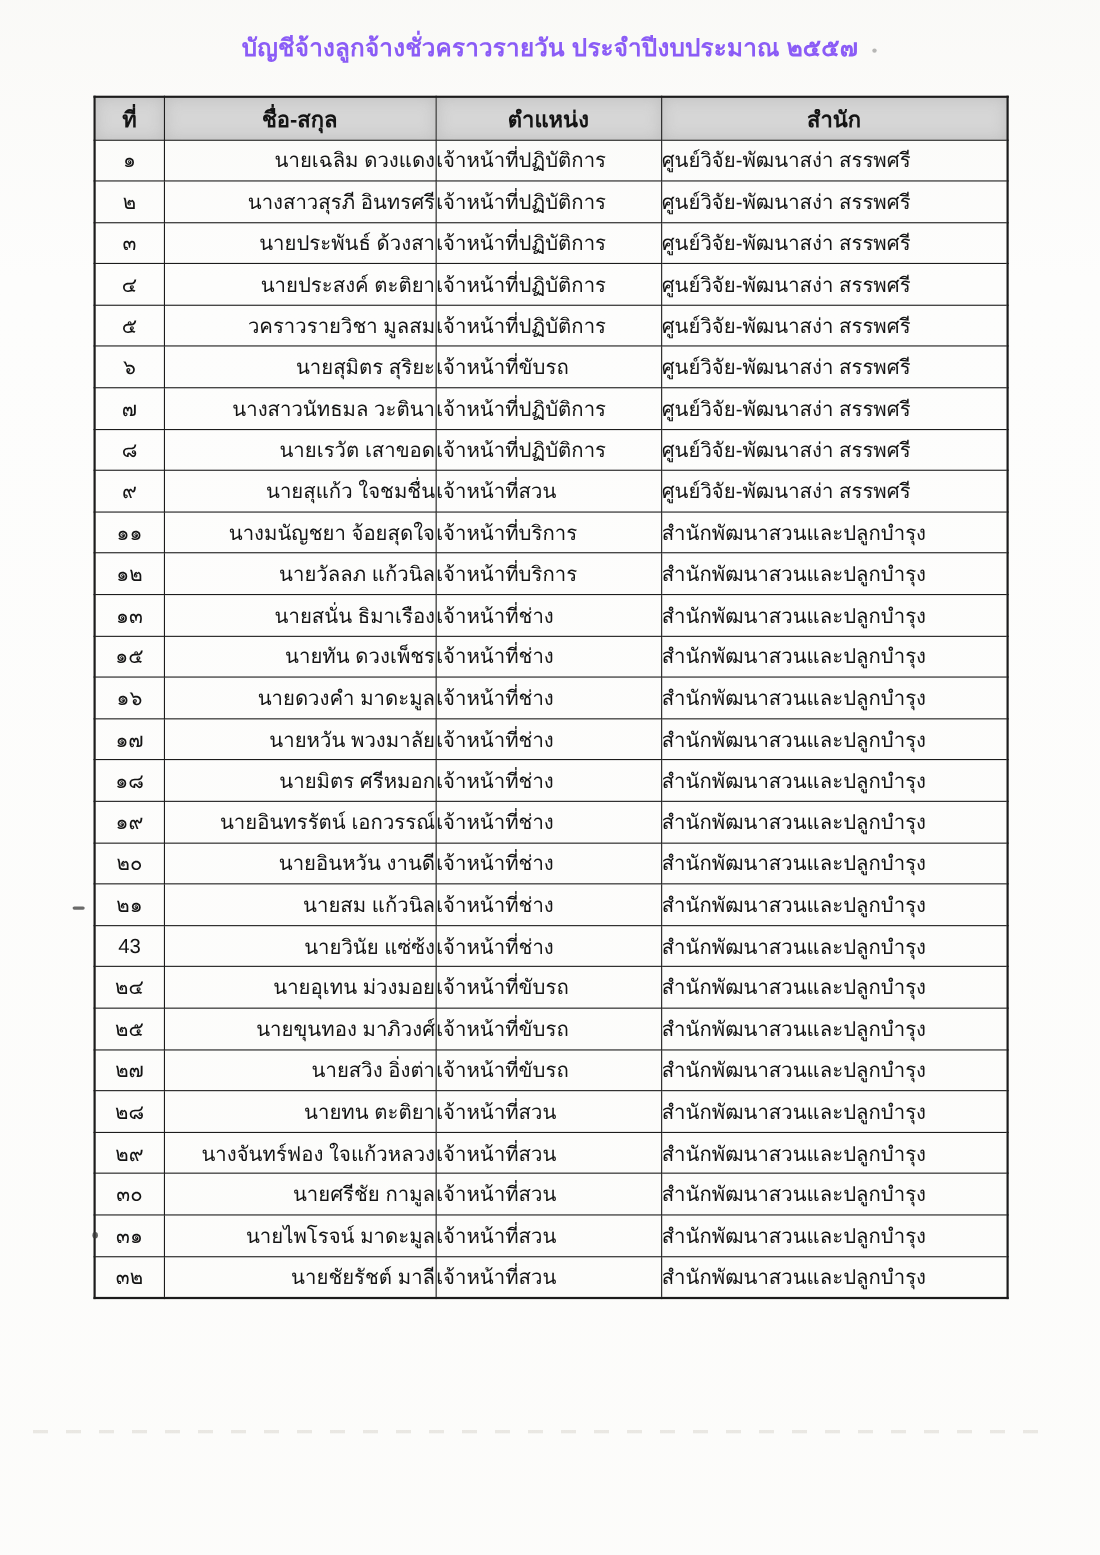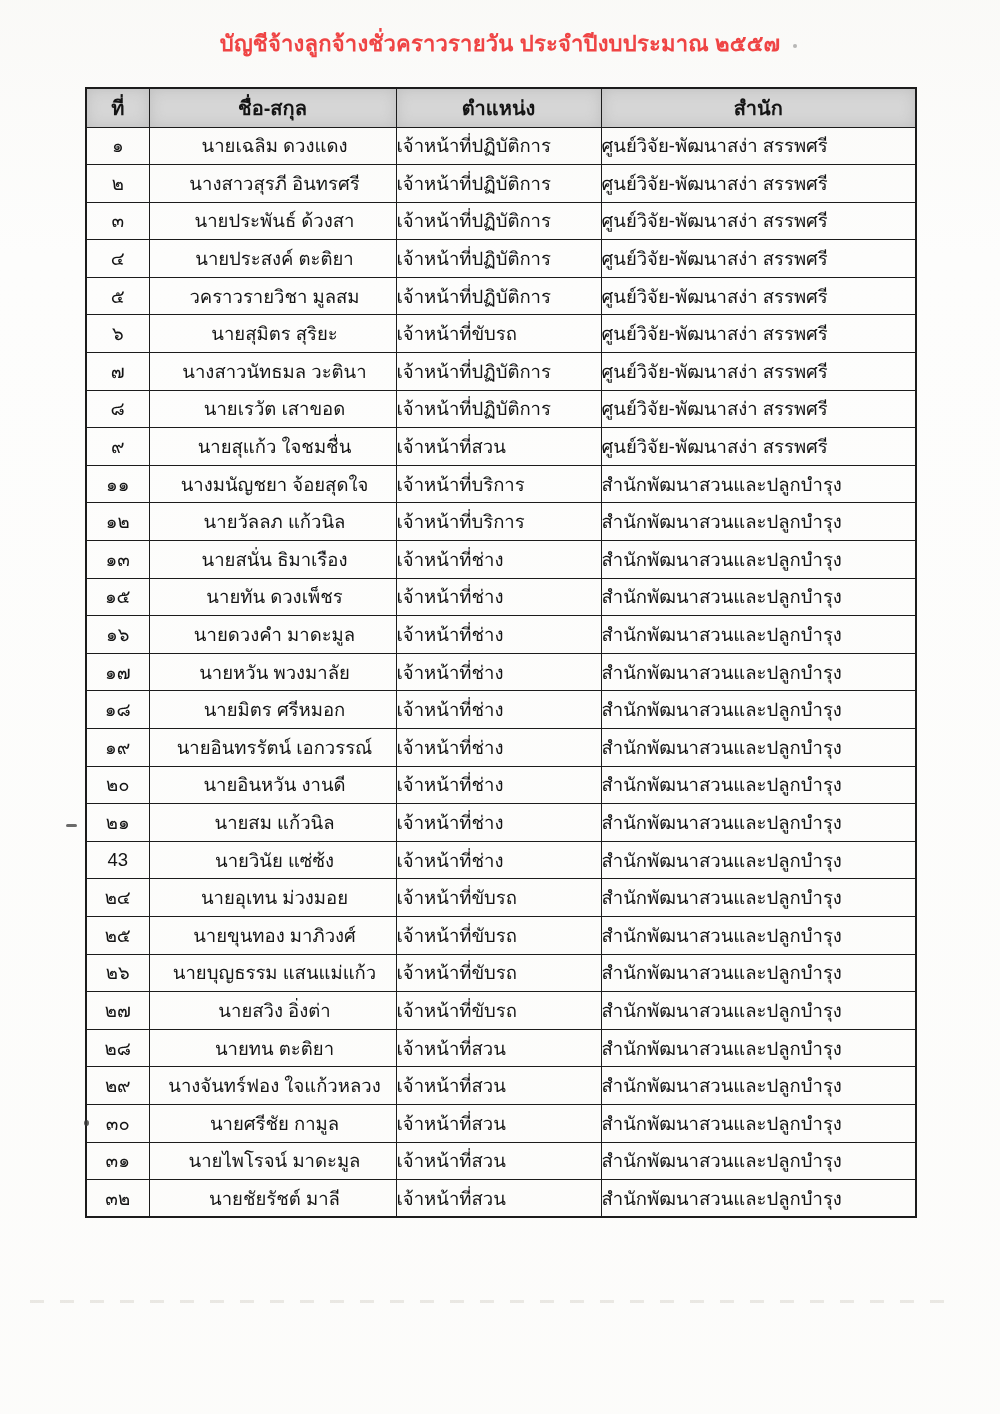--- a/index.html
+++ b/index.html
@@ -21,21 +21,21 @@
   }
   .doc-title {
     position: absolute;
     top: 26px;
     left: 0;
     width: 1000px;
     text-align: center;
     font-size: 22px;
     font-weight: bold;
     letter-spacing: 0.2px;
-    color: #ef4444;
+    color: #8b5cf6;
   }
   .roster-table {
     position: absolute;
     top: 87px;
     left: 85px;
     width: 830px;
     border-collapse: collapse;
     table-layout: fixed;
     background: transparent;
   }
@@ -57,21 +57,21 @@
   .roster-table tbody td {
     height: 37.6px;
     font-size: 18.5px;
     background: transparent;
   }
   .col-no    { width: 63px; }
   .col-name  { width: 247px; }
   .col-pos   { width: 205px; }
   .col-office{ width: 315px; }
   td.cell-no     { text-align: center; font-size: 17px; }
-  td.cell-name   { text-align: center; padding-left: 4px; }
+  td.cell-name   { text-align: right; padding-left: 4px; }
   td.cell-pos    { }
   td.cell-office { text-align: left; }
   
   .artifact { position: absolute; background: #3a3a3a; }
   .artifact-dash   { left: 66px; top: 824px; width: 11px; height: 3px; border-radius: 2px; opacity: .75; }
   .artifact-dot    { left: 84px; top: 1120px; width: 5px; height: 6px; border-radius: 50%; opacity: .8; }
   .artifact-speck  { left: 793px; top: 44px; width: 4px; height: 4px; border-radius: 50%; opacity: .35; }
   .scan-noise-band {
     position: absolute;
     left: 30px; top: 1300px; width: 920px; height: 3px;
@@ -232,26 +232,20 @@
         <td class="cell-pos">เจ้าหน้าที่ขับรถ</td>
         <td class="cell-office">สำนักพัฒนาสวนและปลูกบำรุง</td>
       </tr>
       <tr>
         <td class="cell-no">๒๕</td>
         <td class="cell-name">นายขุนทอง  มาภิวงศ์</td>
         <td class="cell-pos">เจ้าหน้าที่ขับรถ</td>
         <td class="cell-office">สำนักพัฒนาสวนและปลูกบำรุง</td>
       </tr>
       <tr>
-        <td class="cell-no">๒๖</td>
-        <td class="cell-name">นายบุญธรรม  แสนแม่แก้ว</td>
-        <td class="cell-pos">เจ้าหน้าที่ขับรถ</td>
-        <td class="cell-office">สำนักพัฒนาสวนและปลูกบำรุง</td>
-      </tr>
-      <tr>
         <td class="cell-no">๒๗</td>
         <td class="cell-name">นายสวิง อิ่งต่า</td>
         <td class="cell-pos">เจ้าหน้าที่ขับรถ</td>
         <td class="cell-office">สำนักพัฒนาสวนและปลูกบำรุง</td>
       </tr>
       <tr>
         <td class="cell-no">๒๘</td>
         <td class="cell-name">นายทน  ตะติยา</td>
         <td class="cell-pos">เจ้าหน้าที่สวน</td>
         <td class="cell-office">สำนักพัฒนาสวนและปลูกบำรุง</td>

